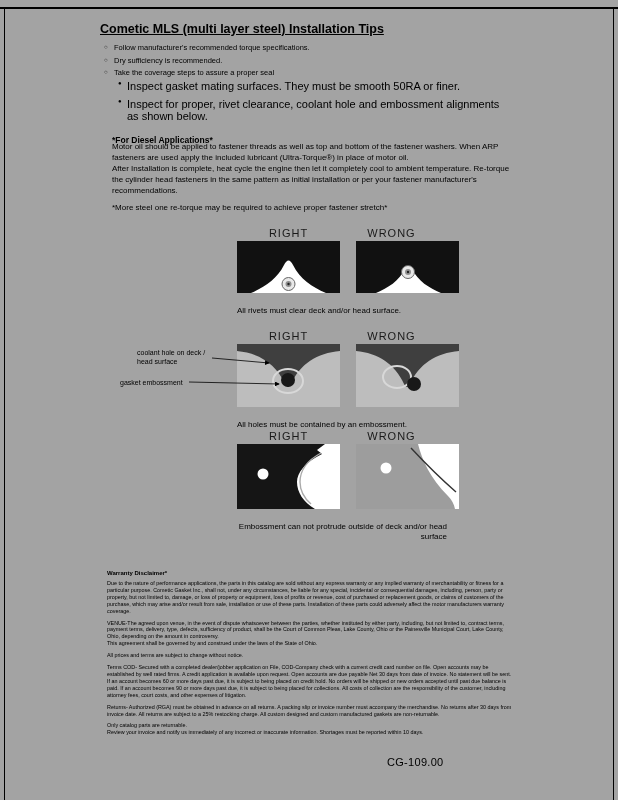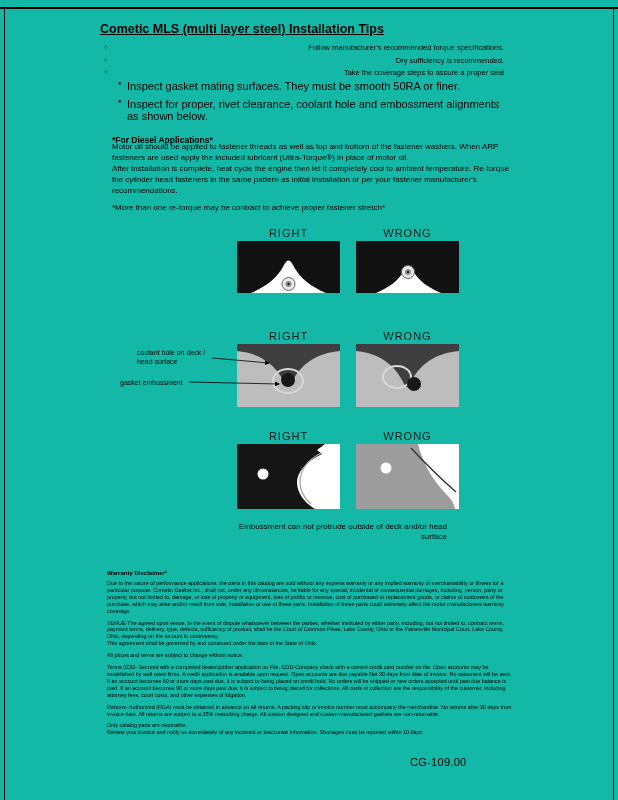--- a/index.html
+++ b/index.html
@@ -1,67 +1,67 @@
 <!DOCTYPE html>
 <html><head>
 <meta charset="utf-8">
 <style>
   * { margin:0; padding:0; box-sizing:border-box; }
   html,body { background:#fff; }
   body {
     width:618px; height:800px; position:relative; overflow:hidden;
     font-family:"Liberation Sans", sans-serif; color:#000;
   }
-  .page { position:absolute; inset:0; background:#14b8a6; }
+  .page { position:absolute; inset:0; background:#a3a3a3; }
 
   
   .topline  { position:absolute; left:0; top:7px; width:618px; height:2px; background:#000; }
   .sideline-l { position:absolute; left:4px;  top:7px; width:1px; height:793px; background:#000; }
   .sideline-r { position:absolute; right:4px; top:7px; width:1px; height:793px; background:#000; }
 
   .title {
     position:absolute; left:100px; top:22px;
     font-size:12.5px; font-weight:bold; text-decoration:underline;
   }
 
   .bullets { position:absolute; left:104px; top:44px; list-style:none; font-size:7.5px; width:400px; }
-  .bullets li { position:relative; padding-left:10px; margin-bottom:4px; line-height:1.15;text-align:right; }
+  .bullets li { position:relative; padding-left:10px; margin-bottom:4px; line-height:1.15; }
   .bullets li::before { content:"○"; position:absolute; left:0; top:0; font-size:6px; }
 
   .subbullets { position:absolute; left:118px; top:80px; list-style:none; font-size:11px; width:392px; }
   .subbullets li { position:relative; padding-left:9px; margin-bottom:5px; line-height:1.15; }
   .subbullets li::before { content:"●"; position:absolute; left:0; top:0; font-size:6px; }
 
   .diesel-heading { position:absolute; left:112px; top:116px; font-size:8.5px; font-weight:bold;margin-top:19px; }
   .para { position:absolute; left:112px; width:398px; font-size:8px; line-height:1.35; }
   .para1 { top:142px; }
   .para2 { top:164px; }
   .note  { position:absolute; left:112px; top:203px; font-size:8px; }
 
   
   .fig { position:absolute; left:237px; width:240px; }
   .fig1 { top:227px; } .fig2 { top:330px; } .fig3 { top:430px; }
-  .fig-labels { display:flex; gap:16px; margin-bottom:2px; }
+  .fig-labels { display:flex; margin-bottom:2px; }
   .fig-labels span { width:103px; text-align:center; font-size:11px; letter-spacing:1px; color:#1a1a1a; }
   .fig-row { display:flex; gap:16px; position:relative; }
   .panel { display:block; width:103px; }
   .fig-caption { font-size:8px; margin-top:13px; line-height:1.25; }
   .fig3 .fig-caption { width:210px;text-align:right; }
 
   .callout { position:absolute; font-size:7px; line-height:1.3; color:#000; }
   .callout-hole { left:-100px; top:4px; width:74px; }
   .callout-emboss { left:-117px; top:34px; width:90px; }
   .callout-lines { position:absolute; left:-130px; top:0; width:200px; height:63px; overflow:visible; z-index:3; pointer-events:none; }
 
   
   .disclaimer { position:absolute; left:107px; top:570px; width:408px; }
   .disc-heading { font-size:6px; font-weight:bold; margin-bottom:4px; }
   .disc-p { font-size:5.4px; line-height:1.28; margin-bottom:5px; white-space:pre-line; }
 
-  .footer-code { position:absolute; left:387px; top:756px; font-size:11px; letter-spacing:0.3px;margin-left:23px; }
+  .footer-code { position:absolute; left:387px; top:756px; font-size:11px; letter-spacing:0.3px; }
 </style>
 </head>
 <body>
 
 <div class="page">
   <div class="topline"></div>
   <div class="sideline-l"></div>
   <div class="sideline-r"></div>
 
   <h1 class="title">Cometic MLS (multi layer steel) Installation Tips</h1>
@@ -73,21 +73,21 @@
   </ul>
 
   <ul class="subbullets">
     <li>Inspect gasket mating surfaces.  They must be smooth 50RA or finer.</li>
     <li>Inspect for proper, rivet clearance, coolant hole and embossment alignments as shown below.</li>
   </ul>
 
   <div class="diesel-heading">*For Diesel Applications*</div>
   <p class="para para1">Motor oil should be applied to fastener threads as well as top and bottom of the fastener washers. When ARP fasteners are used apply the included lubricant (Ultra-Torque®) in place of motor oil.</p>
   <p class="para para2">After Installation is complete, heat cycle the engine then let it completely cool to ambient temperature. Re-torque the cylinder head fasteners in the same pattern as initial installation or per your fastener manufacturer's recommendations.</p>
-  <p class="note">*More than one re-torque may be contract to achieve proper fastener stretch*</p>
+  <p class="note">*More steel one re-torque may be required to achieve proper fastener stretch*</p>
 
   <div class="fig fig1">
     <div class="fig-labels">
       <span>RIGHT</span>
       <span>WRONG</span>
     </div>
     <div class="fig-row">
       <svg class="panel" viewBox="0 0 103 52">
         <rect width="103" height="52" fill="#111111"></rect>
         <path d="M14,52 C 28,46 40,38 47,24 C 50,18 53,18 56,24 C 63,38 75,46 89,52 Z" fill="#ffffff"></path>
@@ -96,20 +96,21 @@
         <circle cx="51.5" cy="43" r="1.2" fill="#222"></circle>
       </svg>
       <svg class="panel" viewBox="0 0 103 52">
         <rect width="103" height="52" fill="#111111"></rect>
         <path d="M20,52 C 32,47 43,40 49,28 C 51,24 54,24 56,28 C 62,40 73,47 85,52 Z" fill="#ffffff"></path>
         <circle cx="52" cy="31" r="6.5" fill="#e8e8e8" stroke="#666" stroke-width="1"></circle>
         <circle cx="52" cy="31" r="3" fill="#909090"></circle>
         <circle cx="52" cy="31" r="1.2" fill="#222"></circle>
       </svg>
     </div>
+    <div class="fig-caption">All rivets must clear deck and/or head surface.</div>
   </div>
 
   <div class="fig fig2">
     <div class="fig-labels">
       <span>RIGHT</span>
       <span>WRONG</span>
     </div>
     <div class="fig-row">
       <div class="callout callout-hole">coolant hole on deck / head surface</div>
       <div class="callout callout-emboss">gasket embossment</div>
@@ -128,20 +129,21 @@
         <ellipse cx="51" cy="37" rx="15" ry="12" fill="none" stroke="#d8d8d8" stroke-width="2"></ellipse>
         <circle cx="51" cy="36" r="7" fill="#181818"></circle>
       </svg>
       <svg class="panel" viewBox="0 0 103 63">
         <rect width="103" height="63" fill="#bdbdbd"></rect>
         <path d="M0,0 H103 V7 C 80,9 63,20 54,40 C 52,44 50,44 48,40 C 39,20 22,9 0,7 Z" fill="#3f3f3f"></path>
         <ellipse cx="41" cy="33" rx="14" ry="11" fill="none" stroke="#d8d8d8" stroke-width="2"></ellipse>
         <circle cx="58" cy="40" r="7" fill="#181818"></circle>
       </svg>
     </div>
+    <div class="fig-caption">All holes must be contained by an embossment.</div>
   </div>
 
   <div class="fig fig3">
     <div class="fig-labels">
       <span>RIGHT</span>
       <span>WRONG</span>
     </div>
     <div class="fig-row">
       <svg class="panel" viewBox="0 0 103 65">
         <rect width="103" height="65" fill="#ffffff"></rect>

